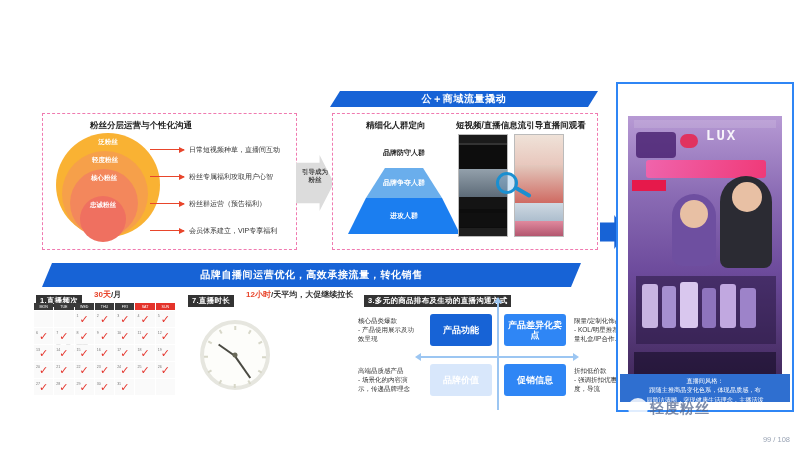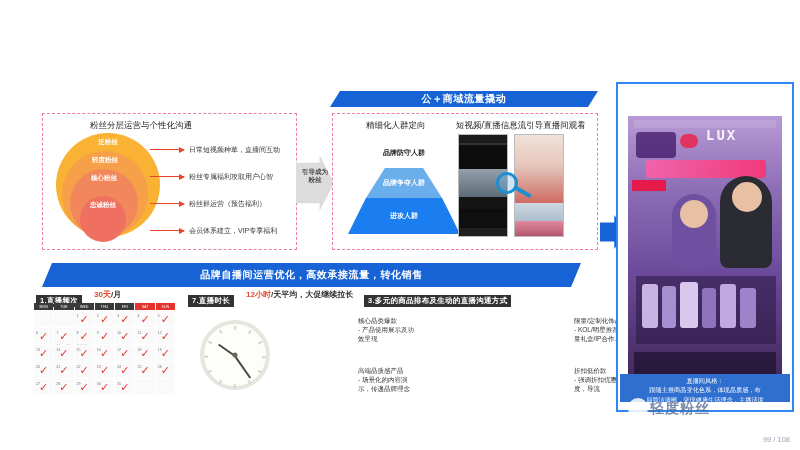--- a/index.html
+++ b/index.html
@@ -37,21 +37,21 @@
   #ribbon-live    { left:626px; top:91px; width:158px; height:17px; background:#1763d6; }
 
   
   .dash-panel {
     position:absolute; border:1px dashed #f07ab0; background:#fff;
   }
   #panel-private { left:42px; top:113px; width:255px; height:137px; }
   #panel-public  { left:332px; top:113px; width:266px; height:137px; }
 
   .panel-head {
-    position:absolute; font-size:8.5px; font-weight:normal; color:#222; white-space:nowrap;text-align:center;
+    position:absolute; font-size:8.5px; font-weight:bold; color:#222; white-space:nowrap;text-align:center;
   }
 
   
   .circ { position:absolute; border-radius:50%; display:flex; align-items:flex-start; justify-content:center; }
   .circ span {
     font-size:6.5px; color:#fff; font-weight:bold; margin-top:5px; white-space:nowrap;
   }
   #c1 { left:56px; top:133px; width:104px; height:104px; background:#f9b233; }
   #c2 { left:62px; top:151px; width:86px;  height:86px;  background:#f6a04a; }
   #c3 { left:70px; top:169px; width:68px;  height:68px;  background:#f3875c; }
@@ -523,20 +523,28 @@
   </div>
   <div class="qnote" id="note-tr">
     <div>限量/定制化饰品</div>
     <div>- KOL/明星推荐，限量礼盒/IP合作…</div>
   </div>
   <div class="qnote" id="note-br">
     <div>折扣低价款</div>
     <div>- 强调折扣优惠力度，导流</div>
   </div>
 
+  <div id="quad">
+    <div class="axis-v"></div>
+    <div class="axis-h"></div>
+    <div class="qbox" id="q-tl">产品功能</div>
+    <div class="qbox" id="q-tr">产品差异化卖点</div>
+    <div class="qbox" id="q-bl">品牌价值</div>
+    <div class="qbox" id="q-br">促销信息</div>
+  </div>
 
   <div id="live-frame"></div>
   <div id="live-img">
     <div style="position:absolute;inset:0;background:linear-gradient(180deg,#b79ad4 0%,#8a6bb4 28%,#6d4b9c 55%,#3a2350 100%);"></div>
     <div style="position:absolute;left:6px;top:4px;width:142px;height:8px;background:rgba(255,255,255,.12);"></div>
     <div style="position:absolute;left:8px;top:16px;width:40px;height:26px;border-radius:4px;background:rgba(70,30,110,.8);"></div>
     <div style="position:absolute;left:52px;top:18px;width:18px;height:14px;border-radius:8px;background:#e0335f;"></div>
     <div style="position:absolute;left:78px;top:12px;width:60px;height:22px;color:#fff;font-size:14px;font-weight:bold;font-family:Liberation Mono, monospace;letter-spacing:2px;opacity:.9;">LUX</div>
     <div style="position:absolute;left:18px;top:44px;width:120px;height:18px;border-radius:3px;background:linear-gradient(90deg,#ff5fa8,#ff2f6d);opacity:.85;"></div>
     <div style="position:absolute;left:4px;top:64px;width:34px;height:11px;background:#e6194b;"></div>

